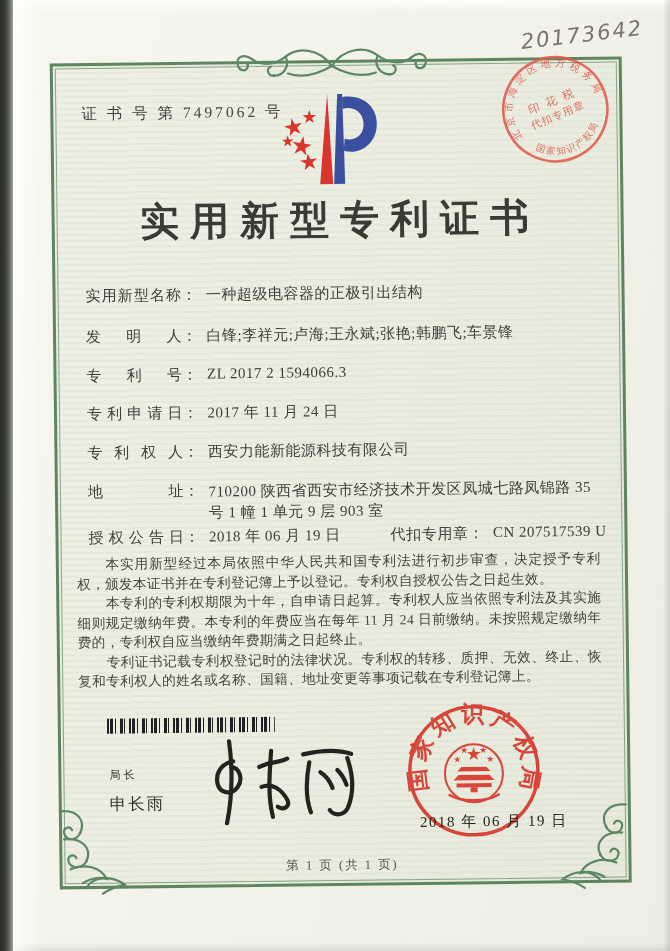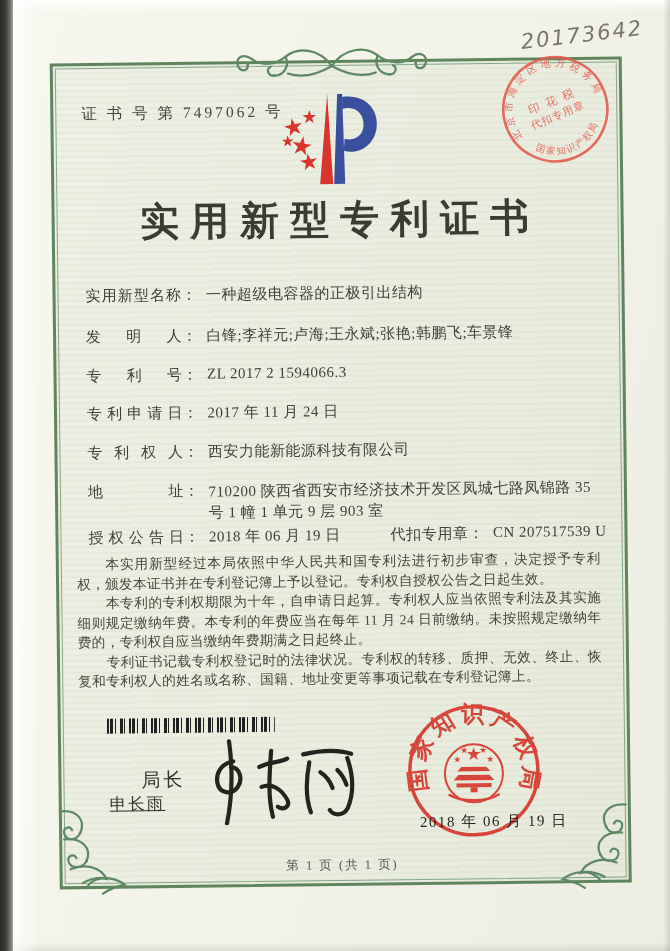--- a/index.html
+++ b/index.html
@@ -54,22 +54,22 @@
     font-size:13.6px;line-height:19.5px;color:#474439;text-align:justify;letter-spacing:.4px;}
   .paras p{margin:0;text-indent:2.1em;}
 
   .barcode{position:absolute;left:104px;top:716px;width:168px;height:15px;z-index:3;
     background:repeating-linear-gradient(90deg,
       #202020 0 2px,transparent 2px 3px,#202020 3px 6px,transparent 6px 8px,
       #202020 8px 9px,transparent 9px 13px,#202020 13px 16px,transparent 16px 17px,
       #202020 17px 18px,transparent 18px 22px);
   }
 
-  .dir-title{position:absolute;left:106px;top:765px;font-size:19px;letter-spacing:3px;color:#34322c;z-index:3;margin-left:32px;}
-  .dir-name{position:absolute;left:106px;top:791px;font-size:16.5px;letter-spacing:2px;color:#34322c;z-index:3;text-decoration:underline;}
+  .dir-title{position:absolute;left:106px;top:765px;font-size:11px;letter-spacing:3px;color:#34322c;z-index:3;}
+  .dir-name{position:absolute;left:106px;top:791px;font-size:16.5px;letter-spacing:2px;color:#34322c;z-index:3;}
   .signature{position:absolute;left:196px;top:736px;width:162px;height:88px;z-index:4;}
   .signature path{stroke:#24231e;stroke-width:4.2;fill:none;stroke-linecap:round;}
 
   .seal{position:absolute;left:398px;top:700px;width:145px;height:145px;z-index:5;opacity:.92;}
   .seal-date{position:absolute;left:416px;top:814px;font-size:15px;color:#26241f;letter-spacing:1.5px;z-index:6;}
 
   .stamp{position:absolute;left:500px;top:50px;width:120px;height:124px;transform:rotate(-22deg);z-index:6;opacity:.88;}
 
   .footer{position:absolute;left:55px;top:857px;width:566px;text-align:center;
     font-size:12.5px;color:#56544d;letter-spacing:2px;z-index:3;}

